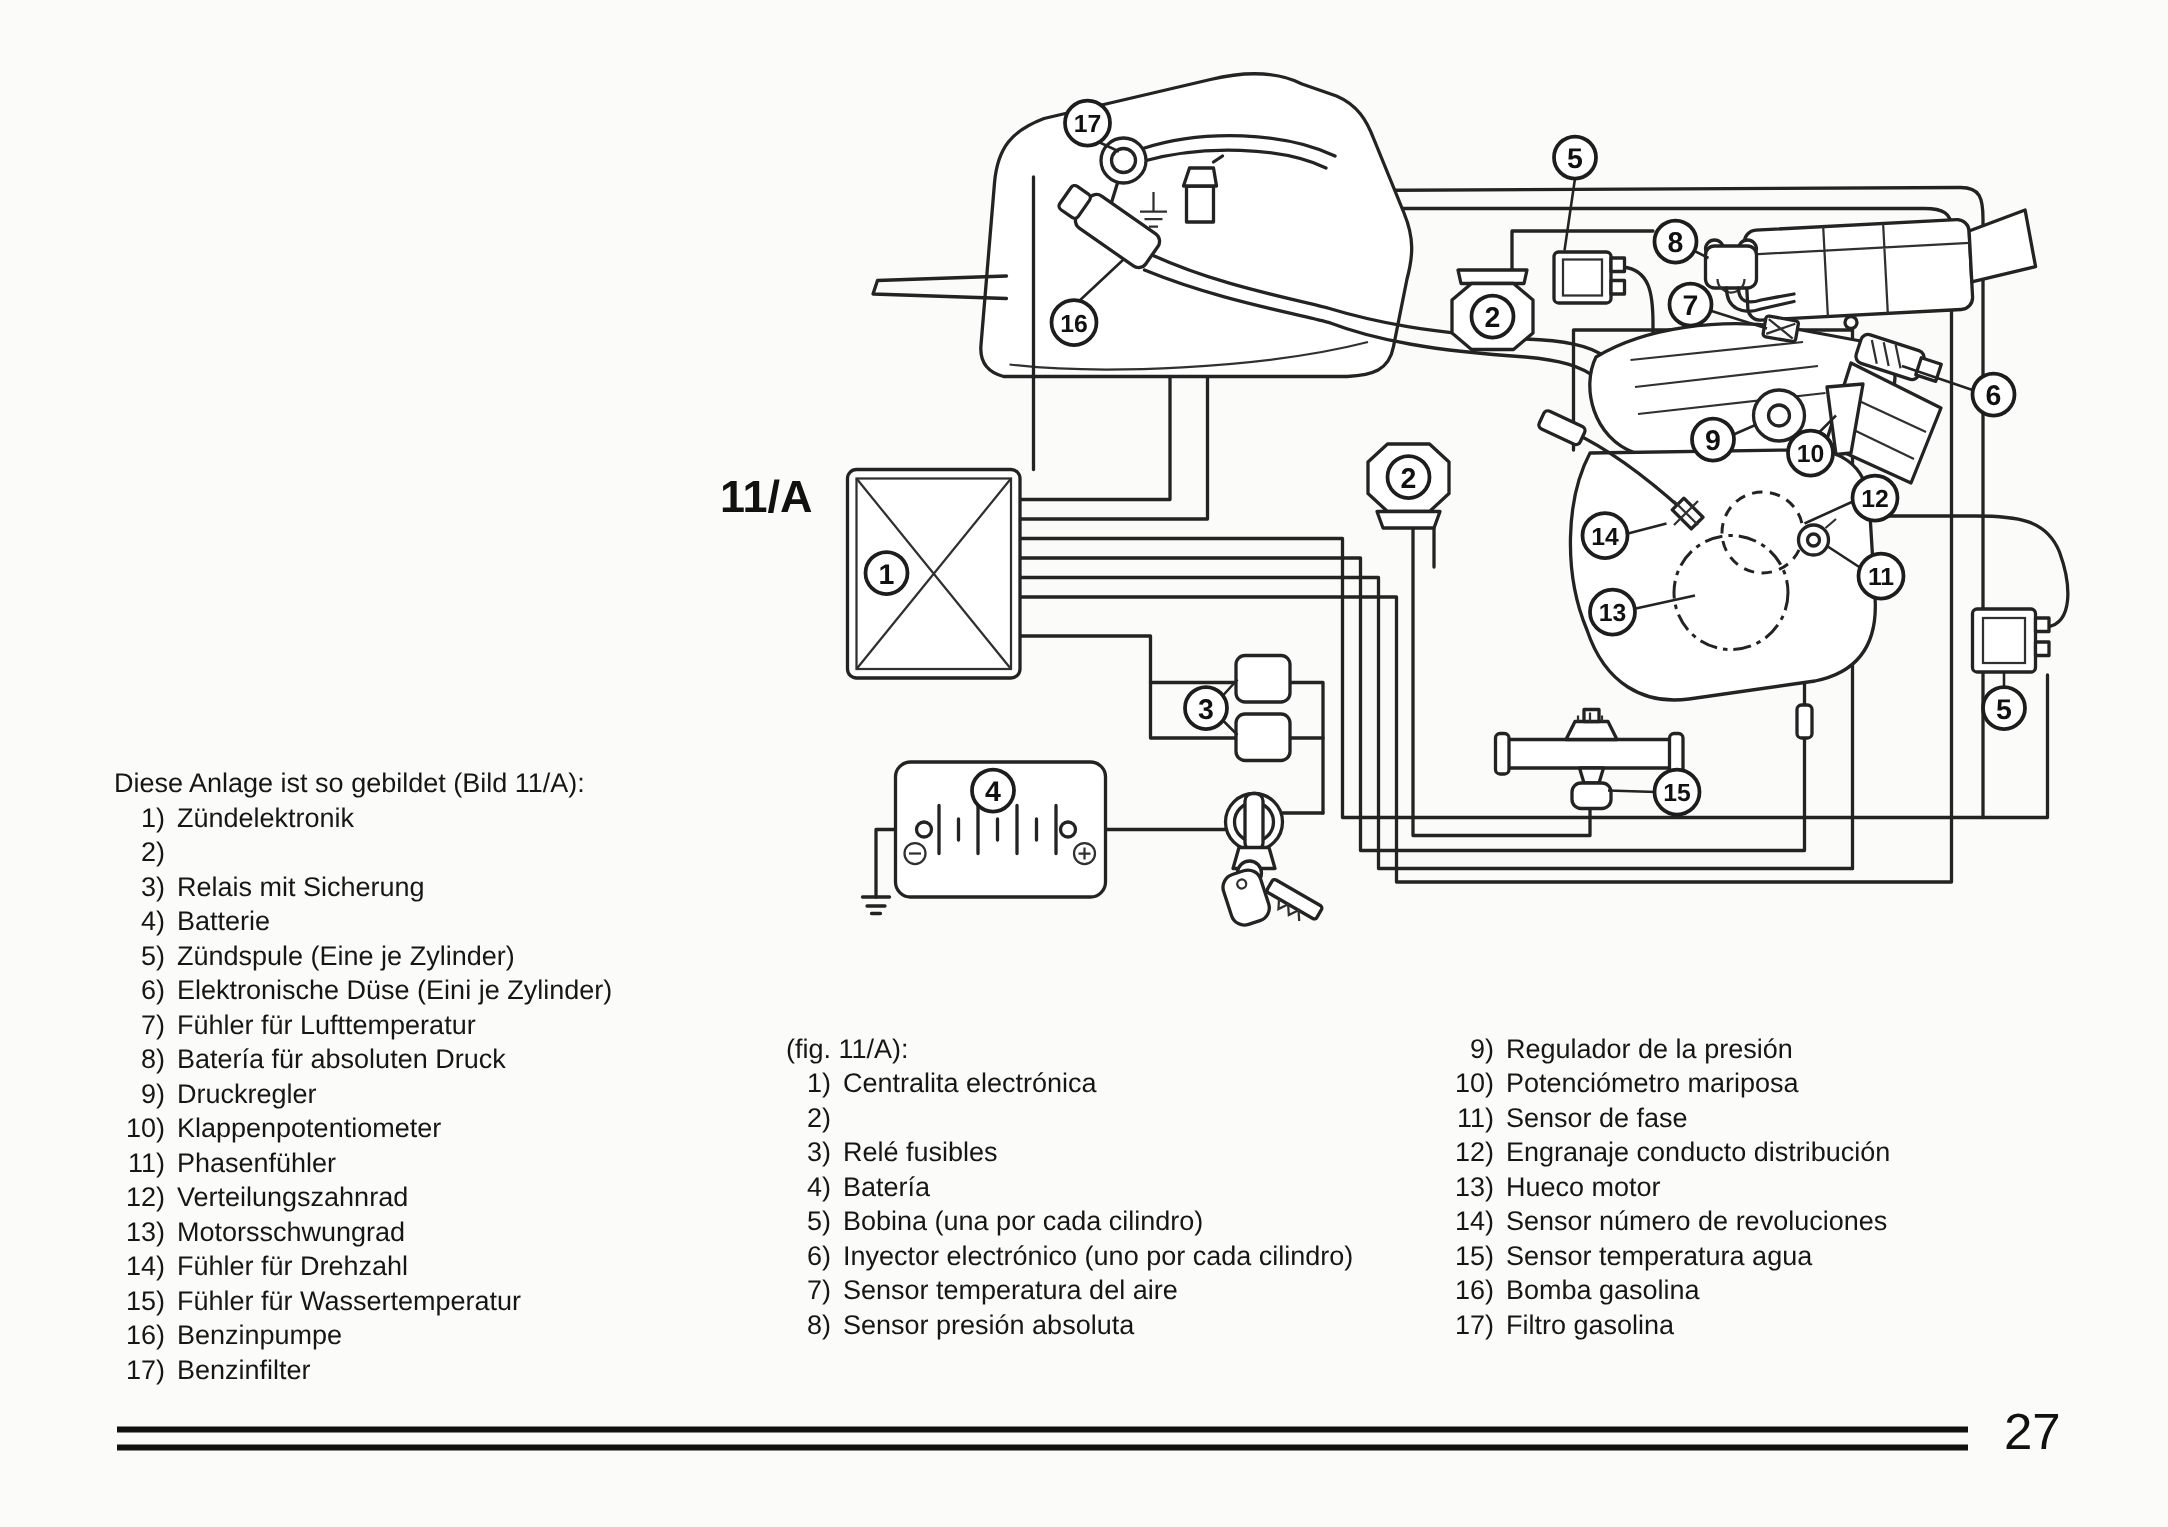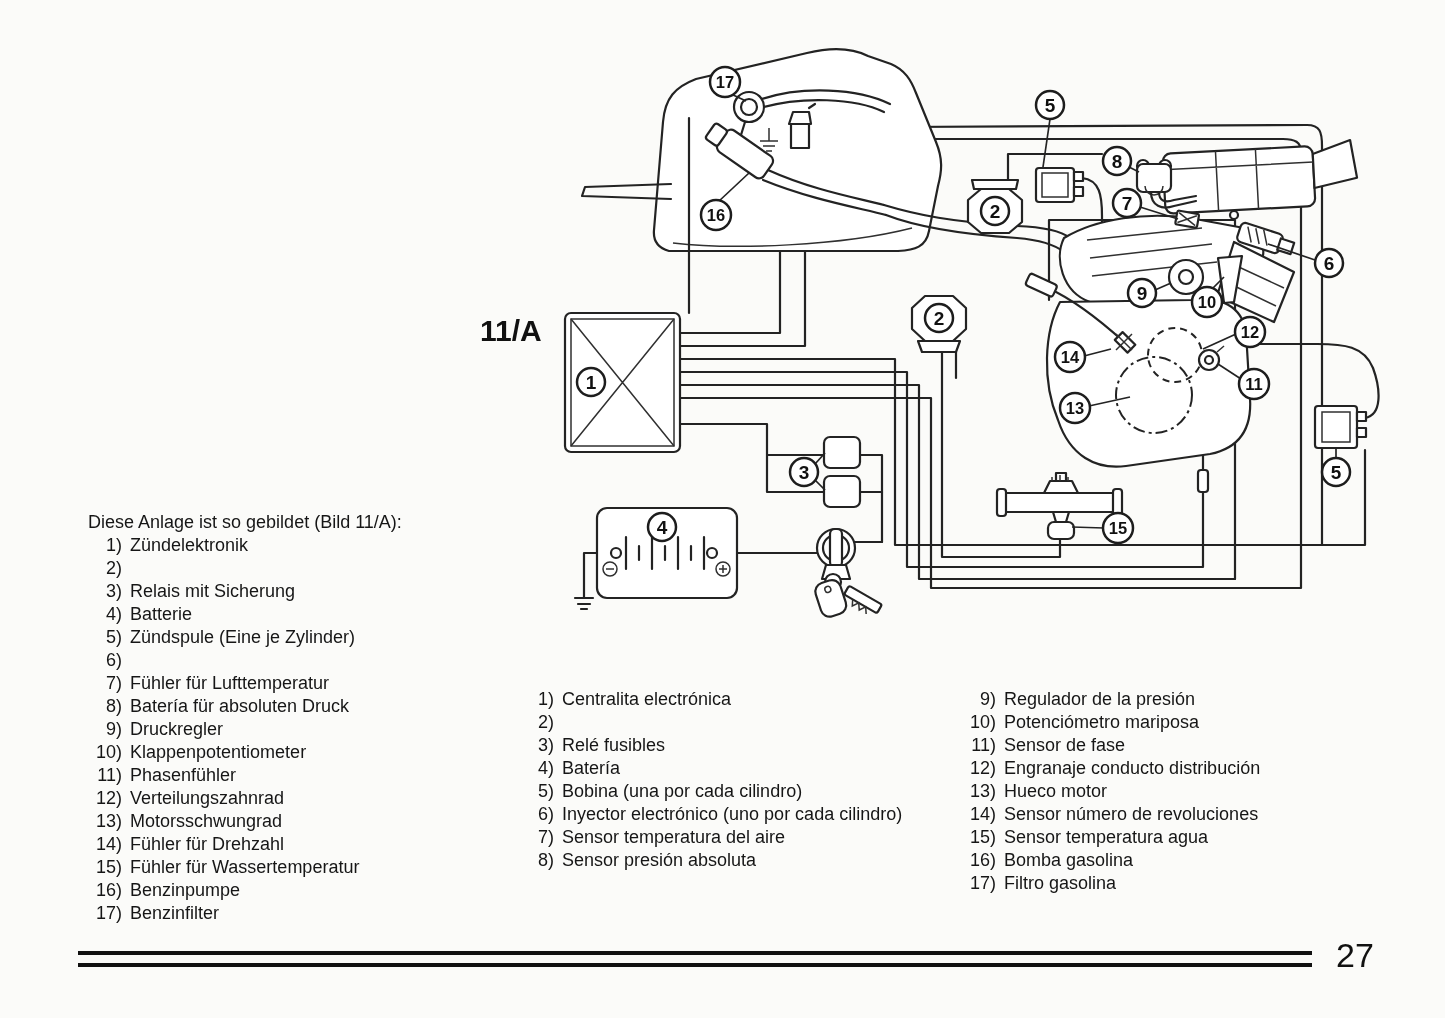--- a/index.html
+++ b/index.html
@@ -296,21 +296,21 @@
           <circle cx="1058" cy="357" r="15" class="callout-circle"></circle>
           <text x="1058" y="363" class="callout-num" font-size="16.5">14</text>
           <circle cx="1106" cy="528" r="15" class="callout-circle"></circle>
           <text x="1106" y="534" class="callout-num" font-size="16.5">15</text>
         </g>
 
     <text class="figlabel" x="468" y="341">11/A</text>
   </svg>
   </div>
 
-  <div class="list german" style="left:88px;top:511px;">
+  <div class="list german" style="left:76px;top:511px;">
     <div class="title">Diese Anlage ist so gebildet (Bild 11/A):</div>
     <div>
         <div class="row">
           <span class="num">1)</span>
           <span class="txt">Zündelektronik</span>
         </div>
         <div class="row">
           <span class="num">2)</span>
         </div>
         <div class="row">
@@ -320,20 +320,21 @@
         <div class="row">
           <span class="num">4)</span>
           <span class="txt">Batterie</span>
         </div>
         <div class="row">
           <span class="num">5)</span>
           <span class="txt">Zündspule (Eine je Zylinder)</span>
         </div>
         <div class="row">
           <span class="num">6)</span>
+          <span class="txt">Elektronische Düse (Eini je Zylinder)</span>
         </div>
         <div class="row">
           <span class="num">7)</span>
           <span class="txt">Fühler für Lufttemperatur</span>
         </div>
         <div class="row">
           <span class="num">8)</span>
           <span class="txt">Batería für absoluten Druck</span>
         </div>
         <div class="row">
@@ -369,20 +370,21 @@
           <span class="txt">Benzinpumpe</span>
         </div>
         <div class="row">
           <span class="num">17)</span>
           <span class="txt">Benzinfilter</span>
         </div>
       </div>
   </div>
 
   <div class="list spanish-left" style="left:524px;top:688px;">
+    <div class="title">(fig. 11/A):</div>
     <div>
         <div class="row">
           <span class="num">1)</span>
           <span class="txt">Centralita electrónica</span>
         </div>
         <div class="row">
           <span class="num">2)</span>
         </div>
         <div class="row">
           <span class="num">3)</span>

